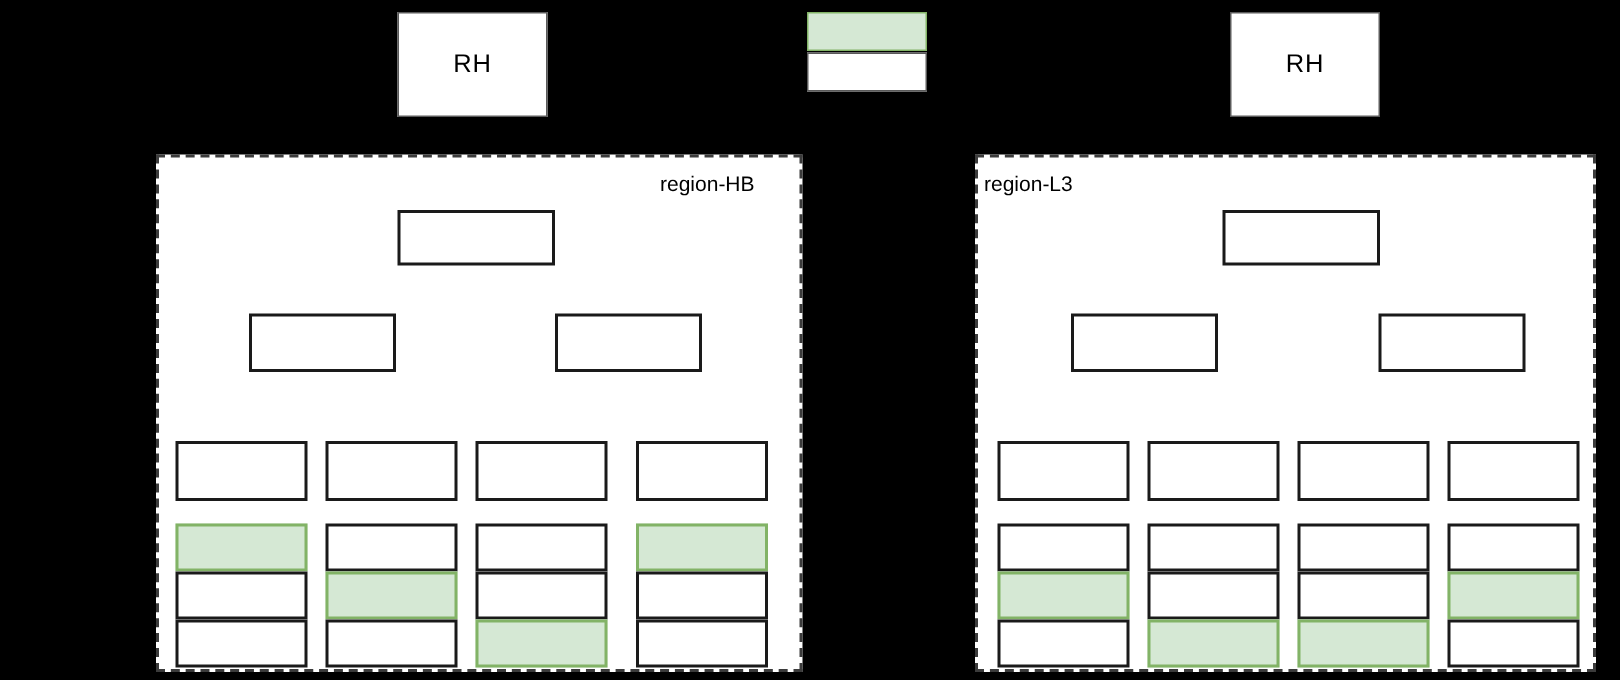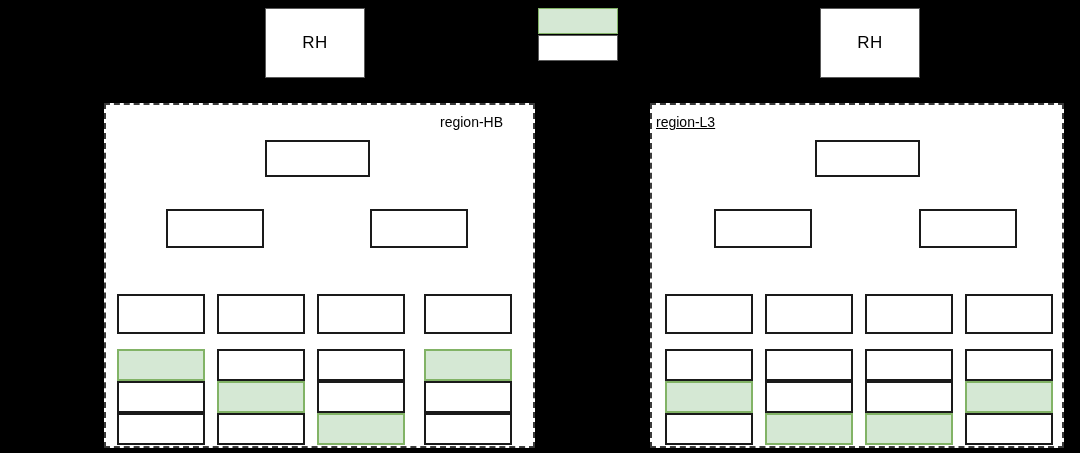--- a/index.html
+++ b/index.html
@@ -194,21 +194,21 @@
     <div class="cell green" style="top:64px;"></div>
   </div>
   <div class="stack" style="left:424px; top:349px; height:96px;">
     <div class="cell green" style="top:0px;"></div>
     <div class="cell" style="top:32px;"></div>
     <div class="cell" style="top:64px;"></div>
   </div>
 
   <div class="region" style="left:650px; width:414px;">
   </div>
-  <div class="region-label" style="left:656px; top:114px;text-decoration:underline;">region-L3</div>
+  <div class="region-label" style="left:656px; top:114px;">region-L3</div>
 
   <div class="node" style="left:815px; top:140px; width:105px; height:37px;"></div>
   <div class="node" style="left:714px; top:209px; width:98px; height:39px;"></div>
   <div class="node" style="left:919px; top:209px; width:98px; height:39px;"></div>
 
   <div class="node" style="left:665px; top:294px; width:88px; height:40px;"></div>
   <div class="node" style="left:765px; top:294px; width:88px; height:40px;"></div>
   <div class="node" style="left:865px; top:294px; width:88px; height:40px;"></div>
   <div class="node" style="left:965px; top:294px; width:88px; height:40px;"></div>
 

